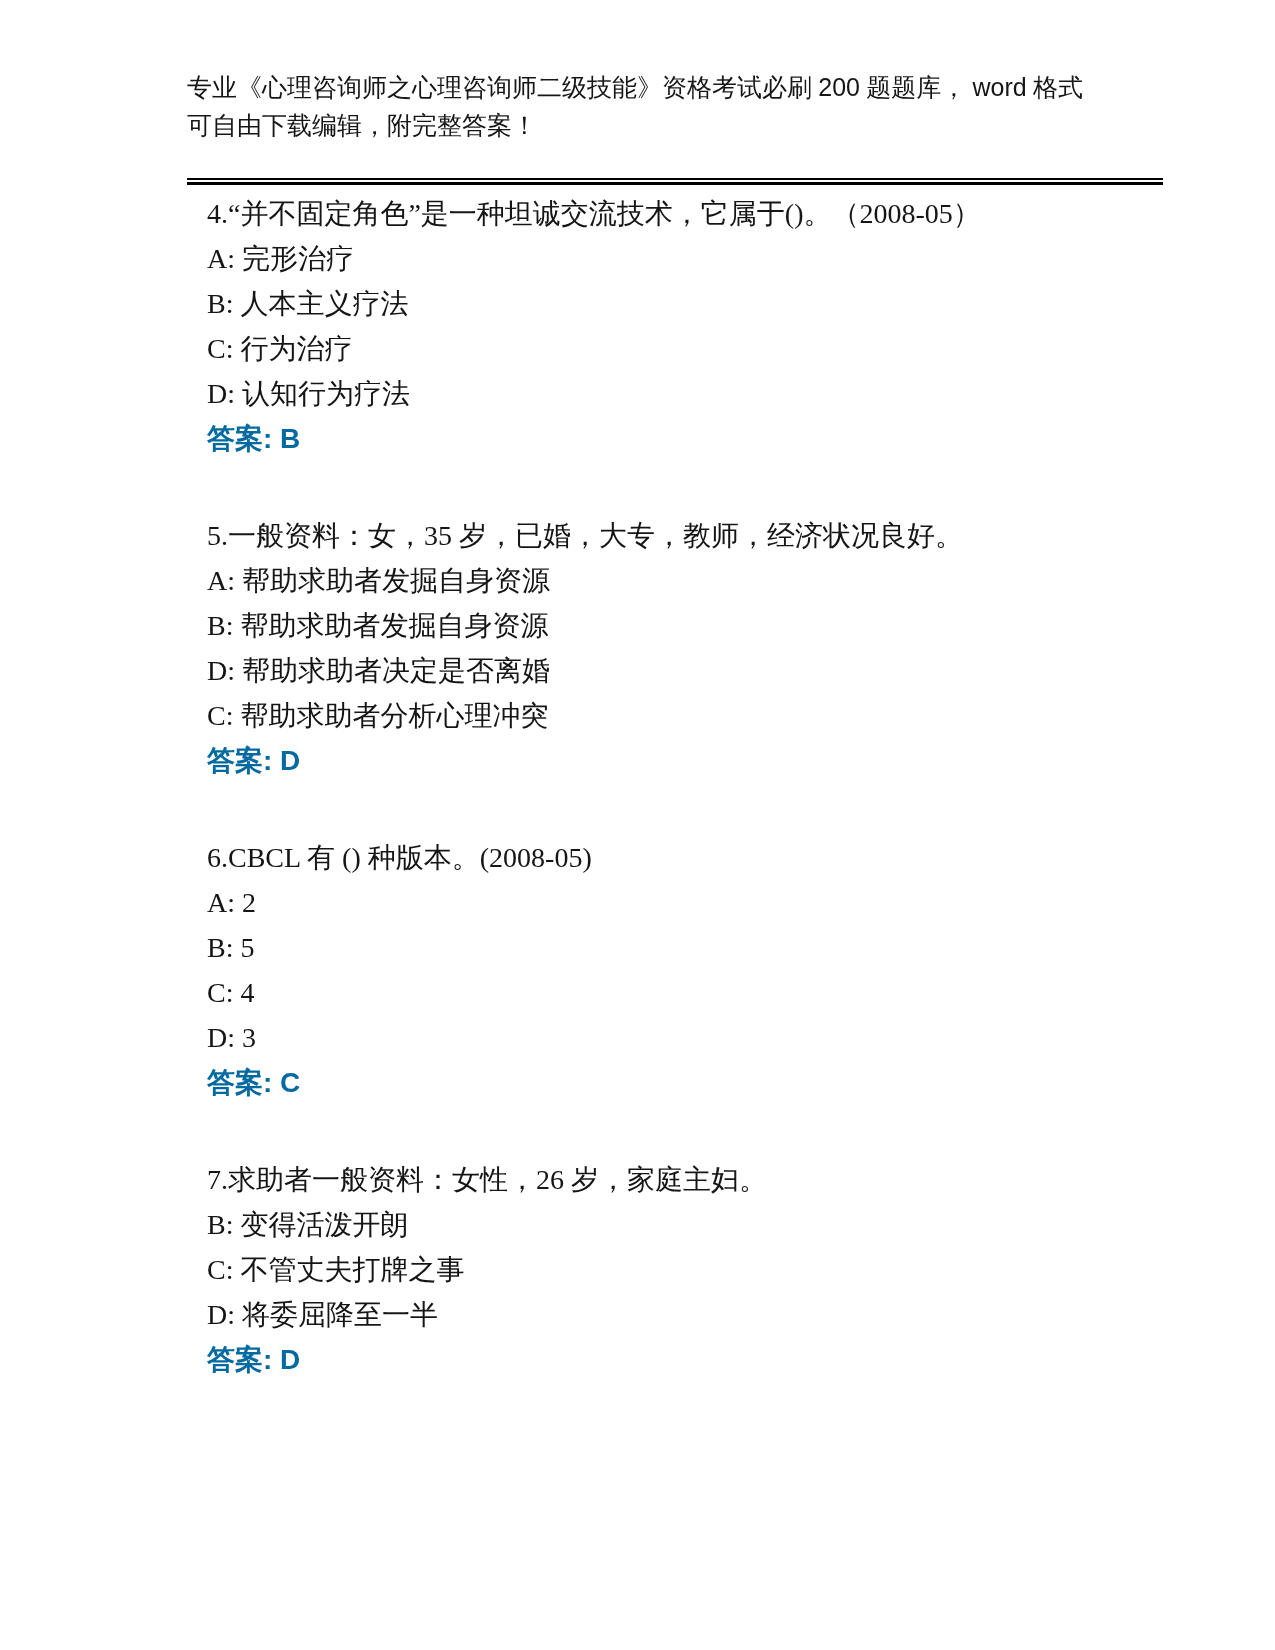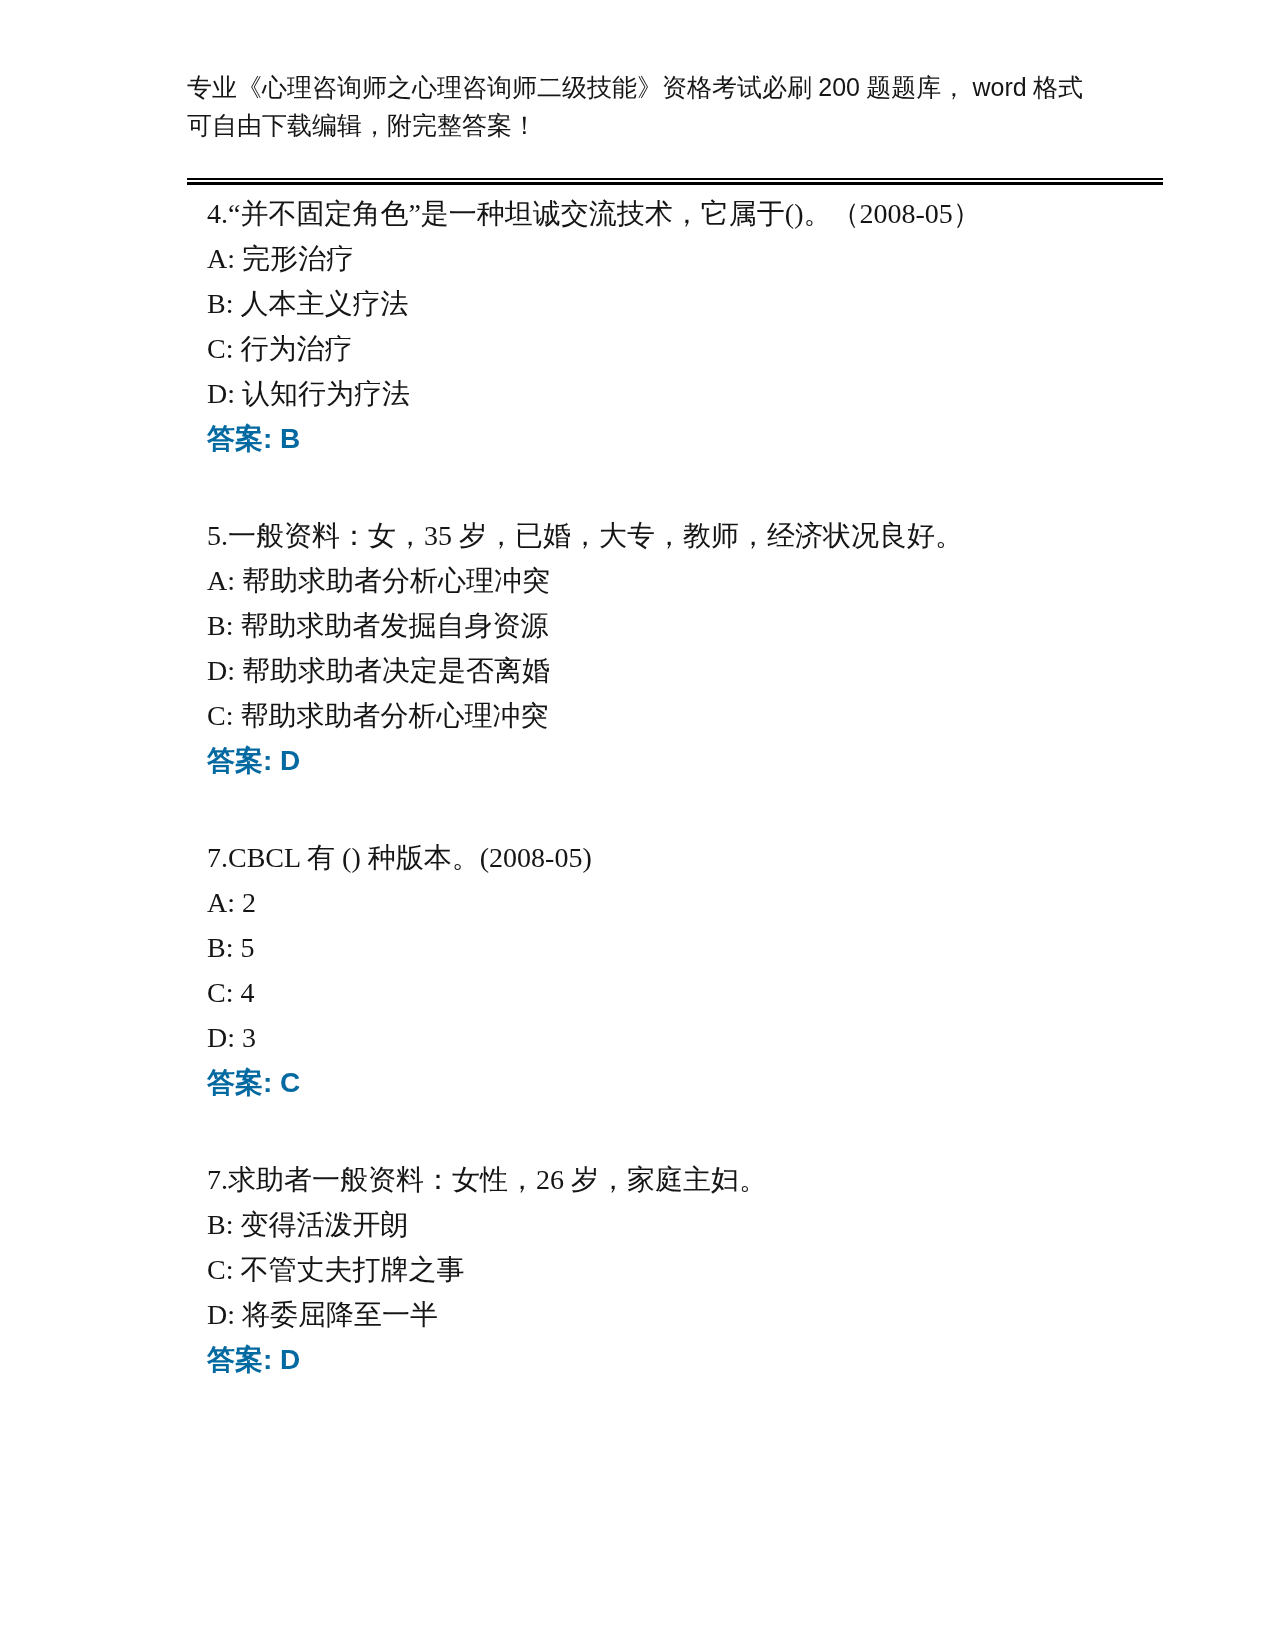--- a/index.html
+++ b/index.html
@@ -72,29 +72,29 @@
         <div class="q-line">4.“并不固定角色”是一种坦诚交流技术，它属于()。（2008-05）</div>
         <div class="q-line">A: 完形治疗</div>
         <div class="q-line">B: 人本主义疗法</div>
         <div class="q-line">C: 行为治疗</div>
         <div class="q-line">D: 认知行为疗法</div>
         <div class="q-line q-answer"><span>答案: </span><span>B</span></div>
       </section>
 
       <section class="question">
         <div class="q-line">5.一般资料：女，35 岁，已婚，大专，教师，经济状况良好。</div>
-        <div class="q-line">A: 帮助求助者分析心理冲突</div>
+        <div class="q-line">A: 帮助求助者发掘自身资源</div>
         <div class="q-line">B: 帮助求助者发掘自身资源</div>
         <div class="q-line">D: 帮助求助者决定是否离婚</div>
         <div class="q-line">C: 帮助求助者分析心理冲突</div>
         <div class="q-line q-answer"><span>答案: </span><span>D</span></div>
       </section>
 
       <section class="question">
-        <div class="q-line">7.CBCL 有 () 种版本。(2008-05)</div>
+        <div class="q-line">6.CBCL 有 () 种版本。(2008-05)</div>
         <div class="q-line">A: 2</div>
         <div class="q-line">B: 5</div>
         <div class="q-line">C: 4</div>
         <div class="q-line">D: 3</div>
         <div class="q-line q-answer"><span>答案: </span><span>C</span></div>
       </section>
 
       <section class="question">
         <div class="q-line">7.求助者一般资料：女性，26 岁，家庭主妇。</div>
         <div class="q-line">B: 变得活泼开朗</div>

